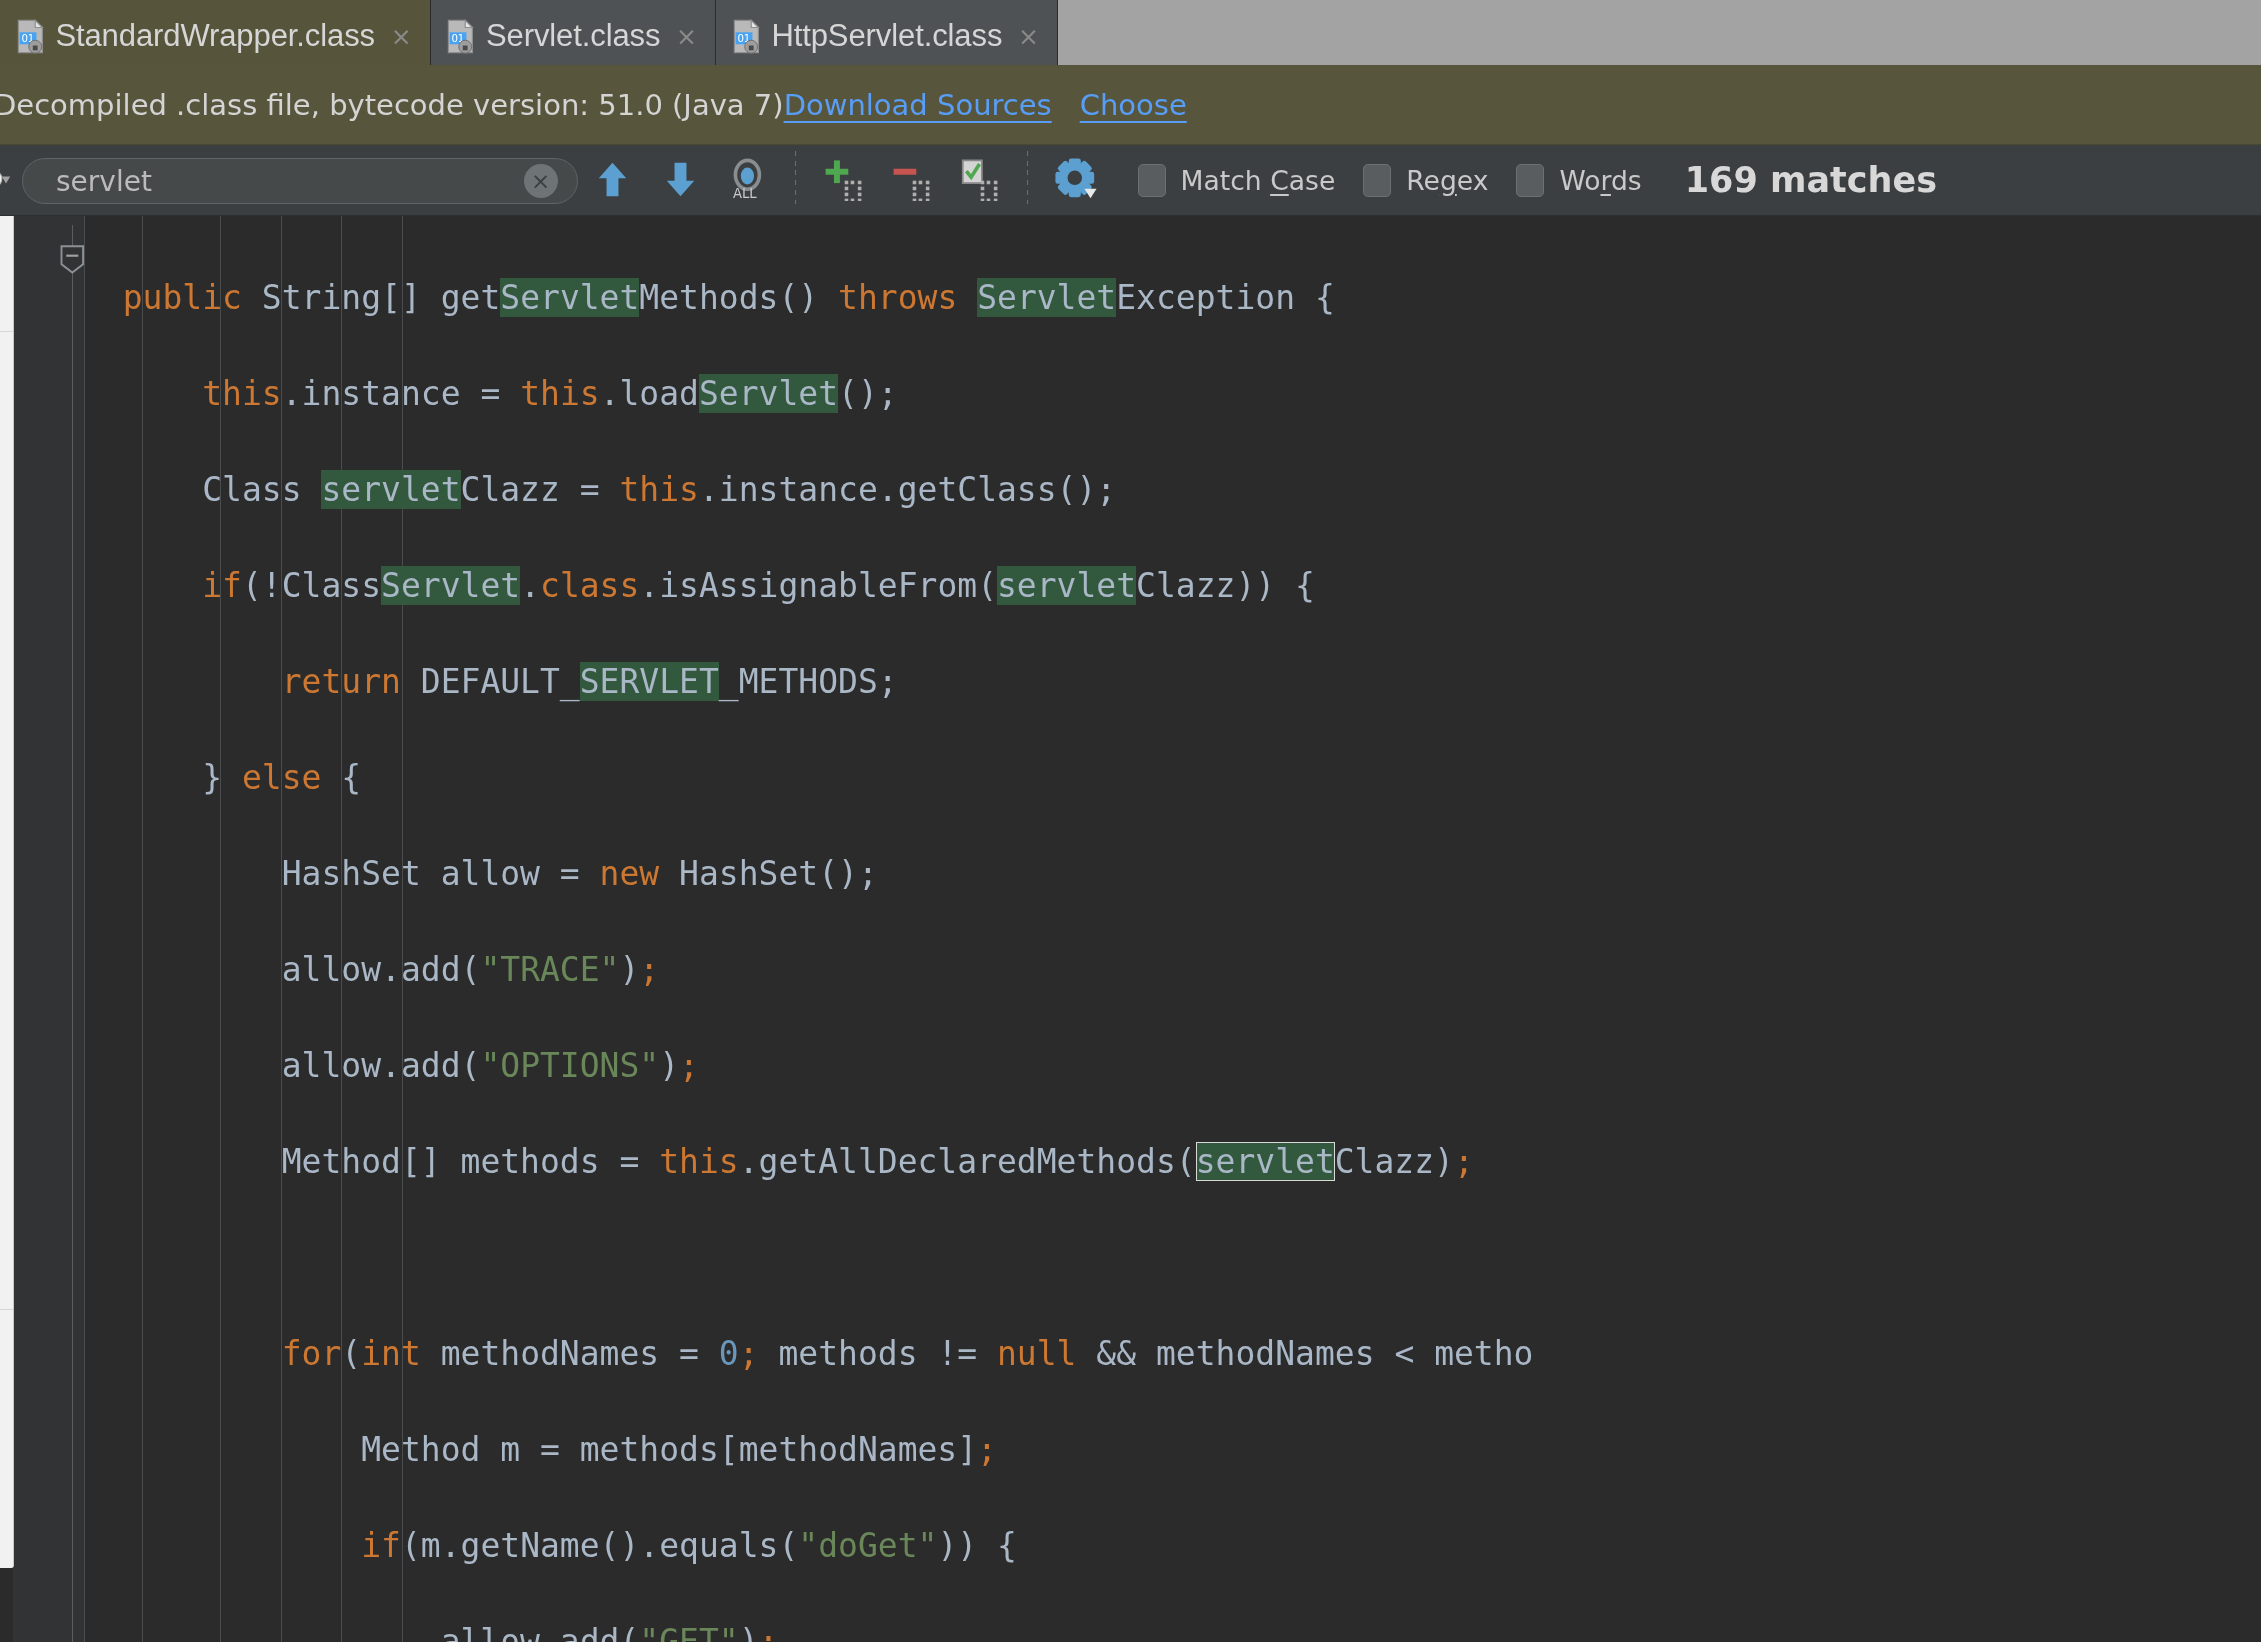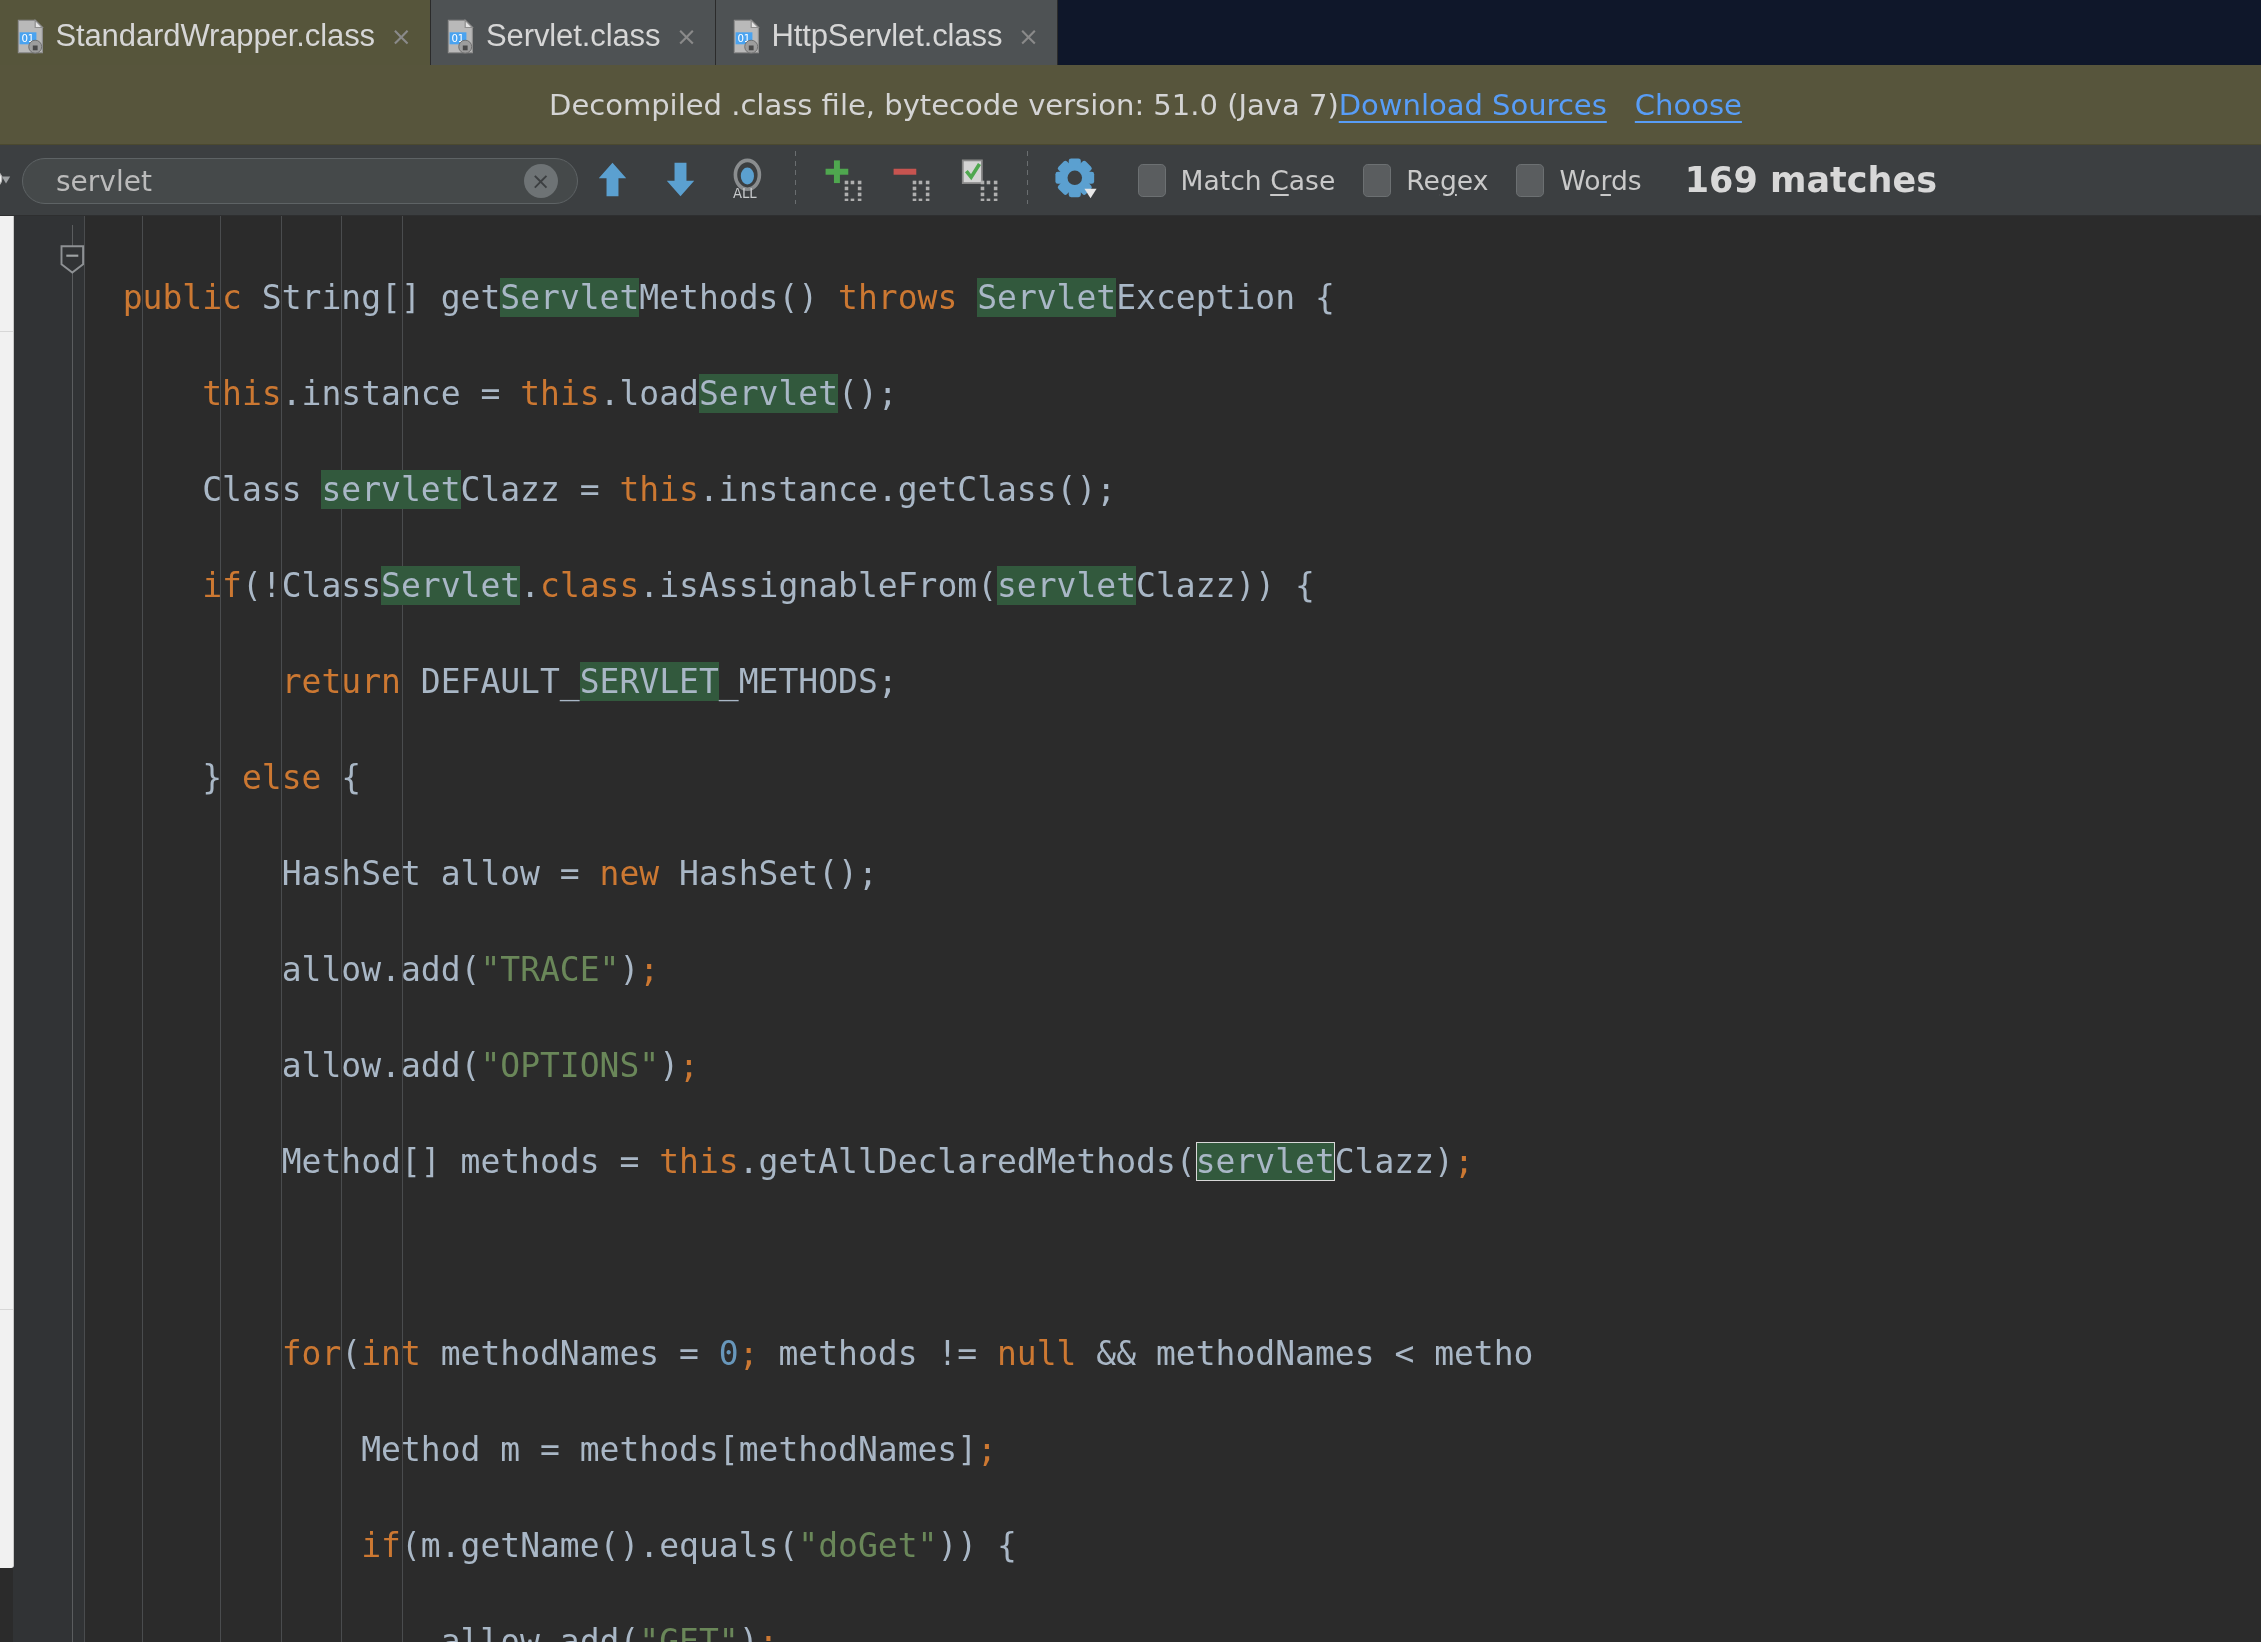--- a/index.html
+++ b/index.html
@@ -14,21 +14,21 @@
     font-family: "DejaVu Sans", sans-serif;
     -webkit-font-smoothing: antialiased;
   }
 
   
   #tabbar {
     position: absolute;
     left: 0; top: 0;
     width: 2261px;
     height: 73px;
-    background: #0f172a;
+    background: #a3a3a3;
     border-bottom: 1.8px solid #262829;
     box-sizing: border-box;
     display: flex;
     align-items: stretch;
   }
   .tab {
     display: flex;
     align-items: center;
     padding: 0 18px 0 15.7px;
     background: #3C3F41;
@@ -63,21 +63,21 @@
   
   #notif {
     position: absolute;
     left: 0; top: 65px;
     width: 2261px;
     height: 80px;
     background: #57553C;
     box-sizing: border-box;
     display: flex;
     align-items: center;
-    justify-content: center;
+    justify-content: flex-start;
     padding: 0 0 0 0;
     border-bottom: 0.6px solid #4B492F;
   }
   #notif-text {
     font-size: 29px;
     color: #D4D4D4;
     white-space: nowrap;
     margin-left: -6px;
   }
   #notif-links {

